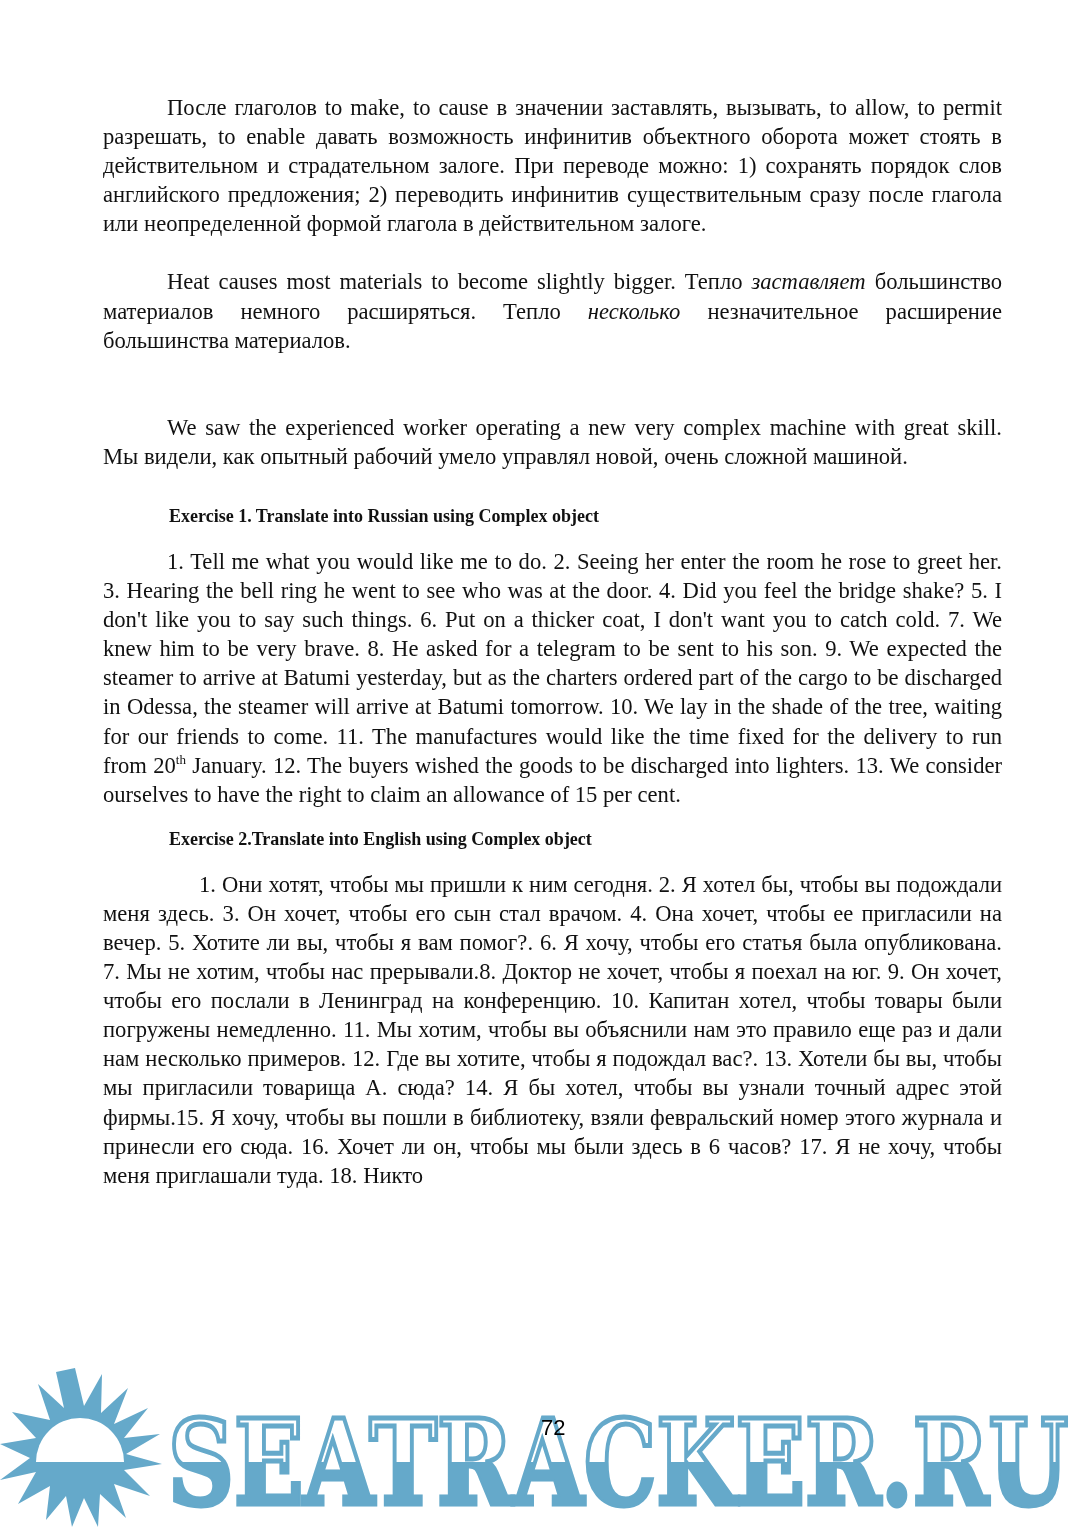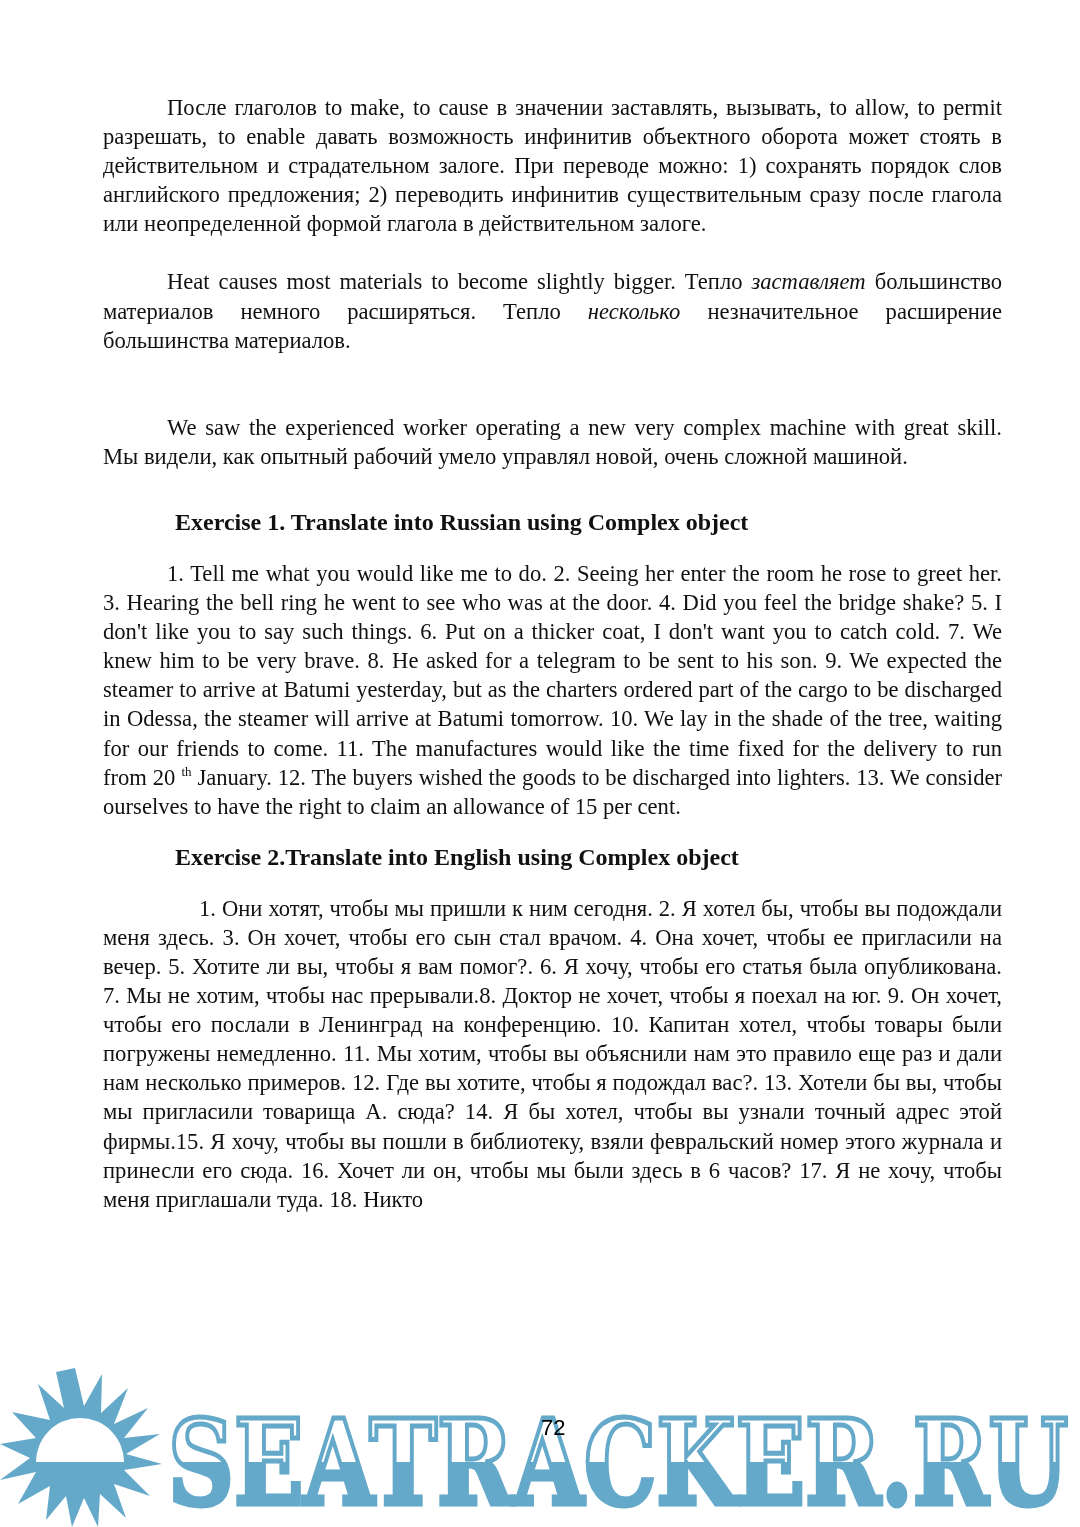--- a/index.html
+++ b/index.html
@@ -29,31 +29,30 @@
     margin: 0;
     text-indent: 64px;
   }
   .para.indent-deep {
     text-indent: 96px;
     font-family: Liberation Serif, serif;
   }
   .gap { height: 29px; }
   .gap-sm { height: 14px; }
   .heading {
-    margin: 8px;
+    margin: 2px;
     padding-left: 64px;
     font-weight: bold;
-    font-size: 24px;
+    font-size: 18px;
     line-height: 29px;
   }
   sup {
     font-size: 13px;
     line-height: 0;
     vertical-align: 9px;
-    margin-left: 6px;
   }
   em { font-style: italic; }
 
   
   .watermark {
     position: absolute;
     left: 0;
     top: 1368px;
     width: 947px;
     height: 159px;

